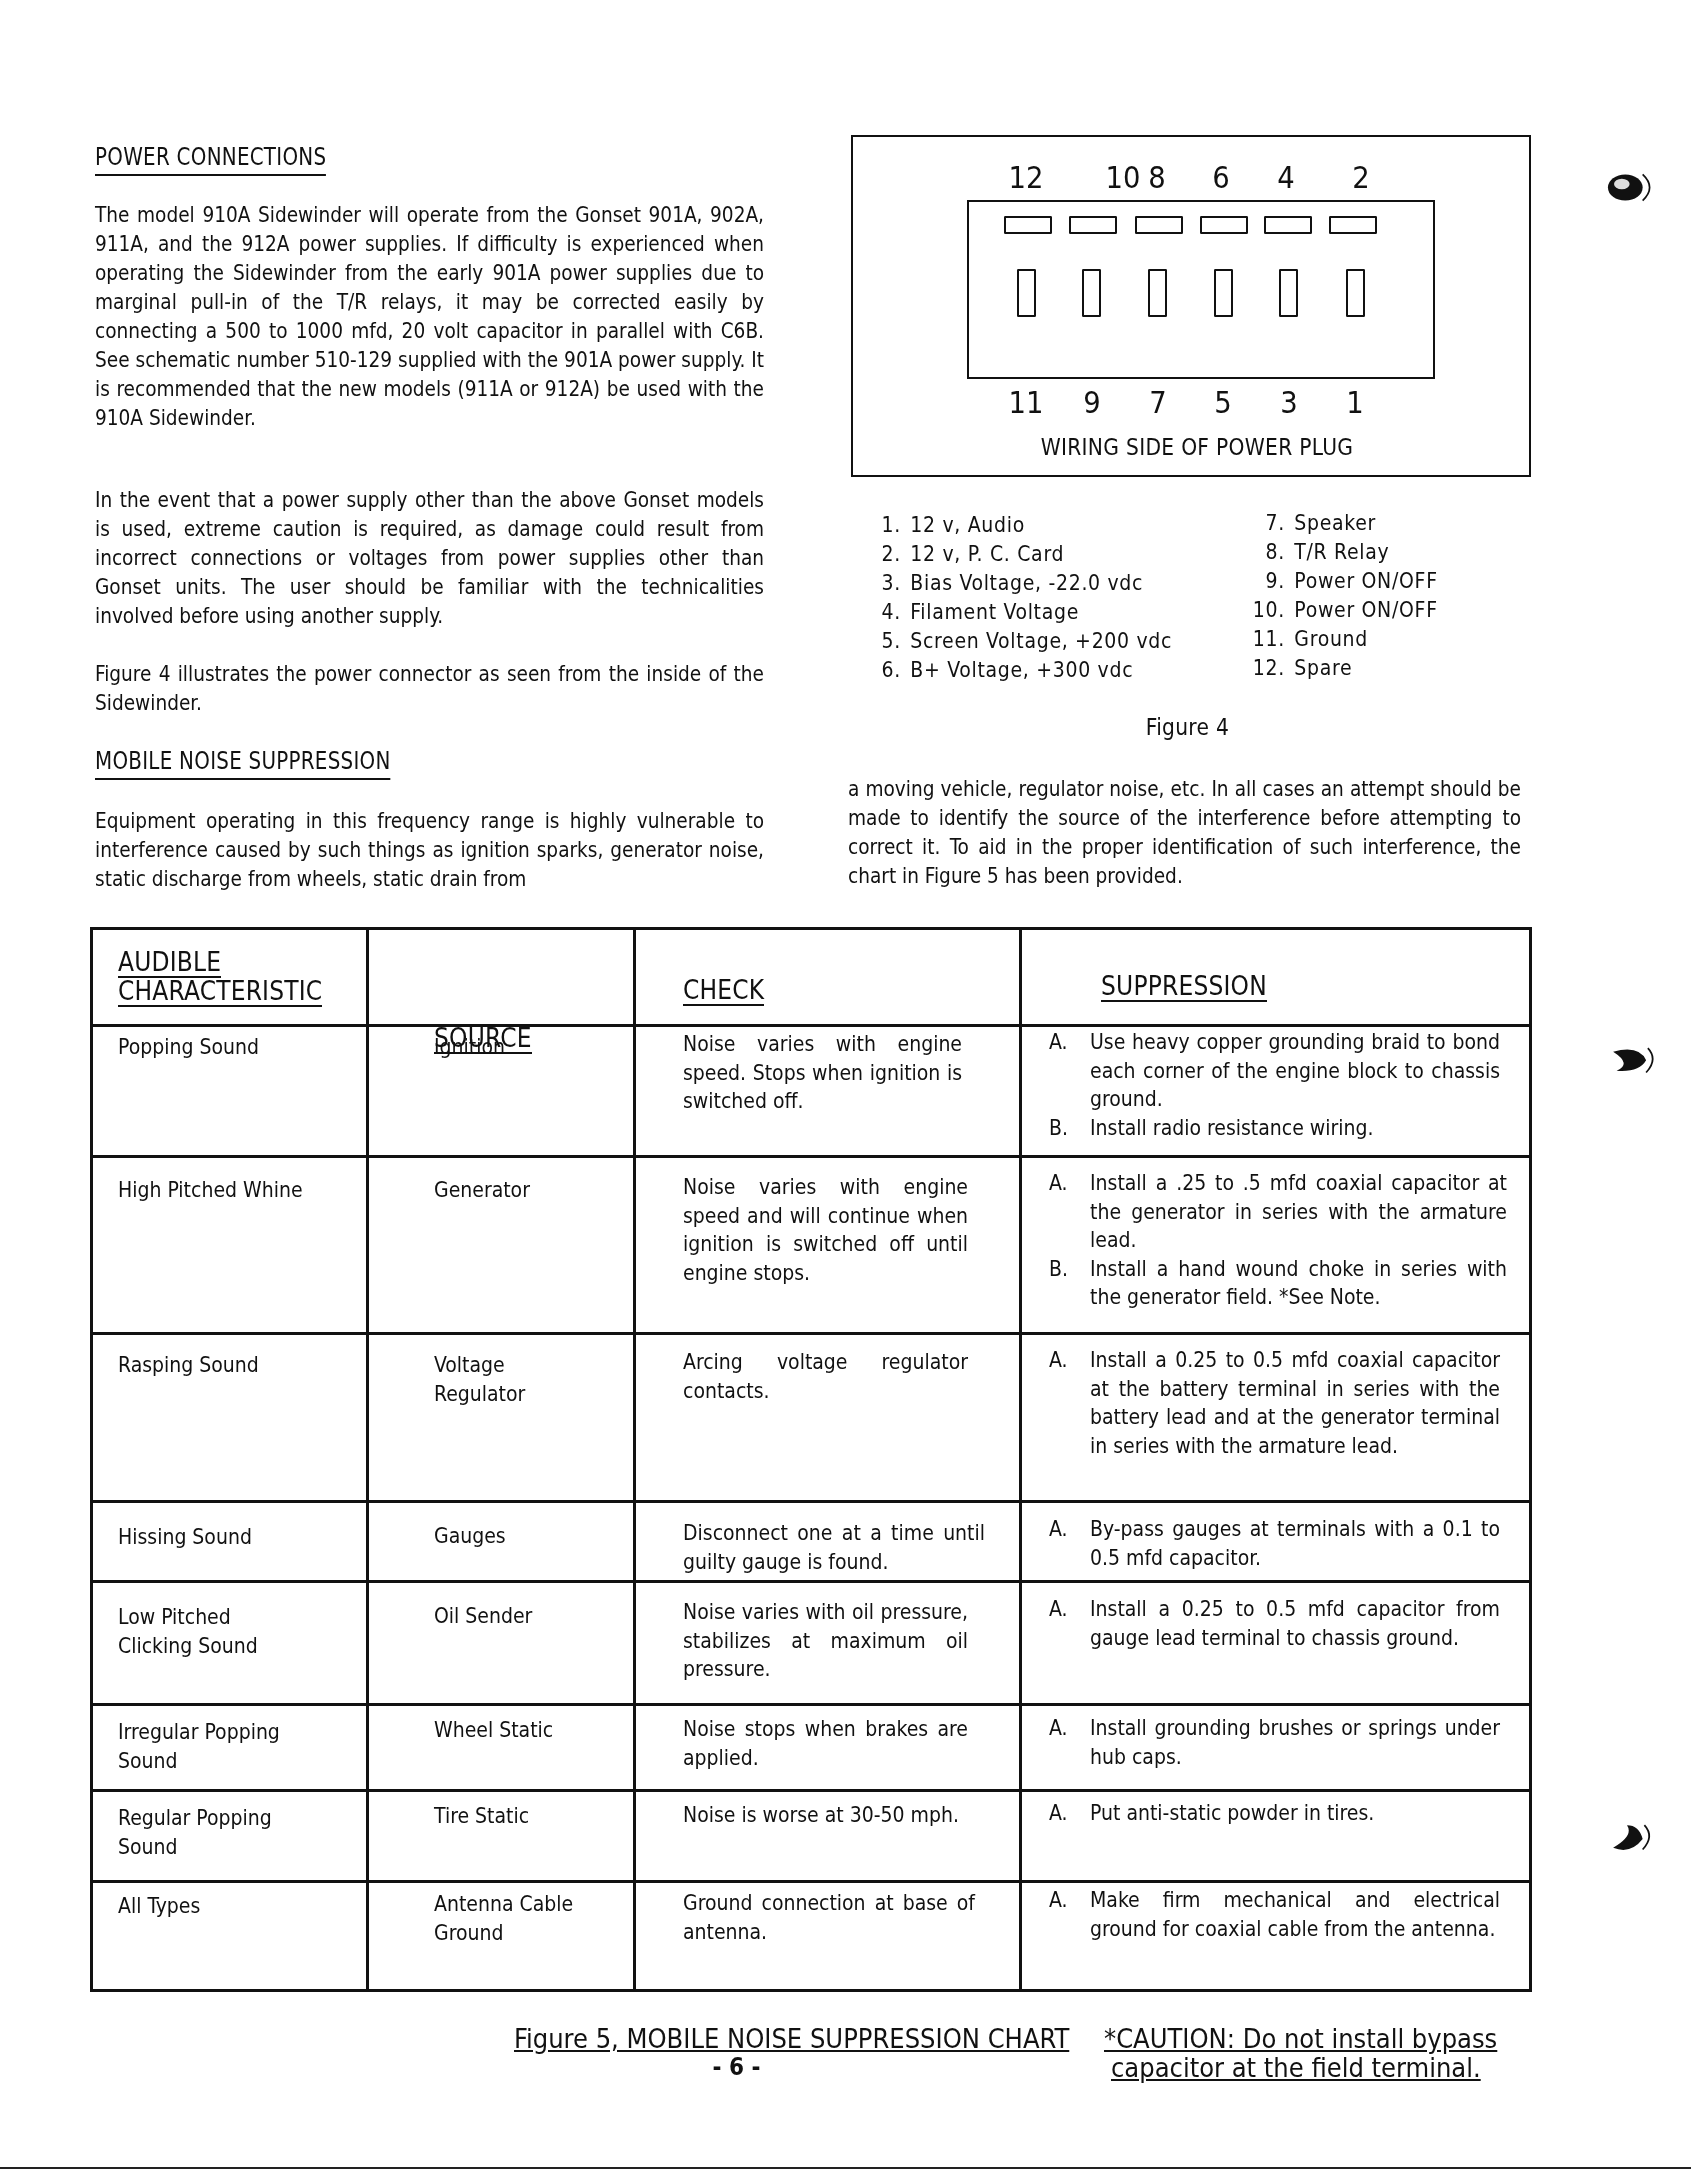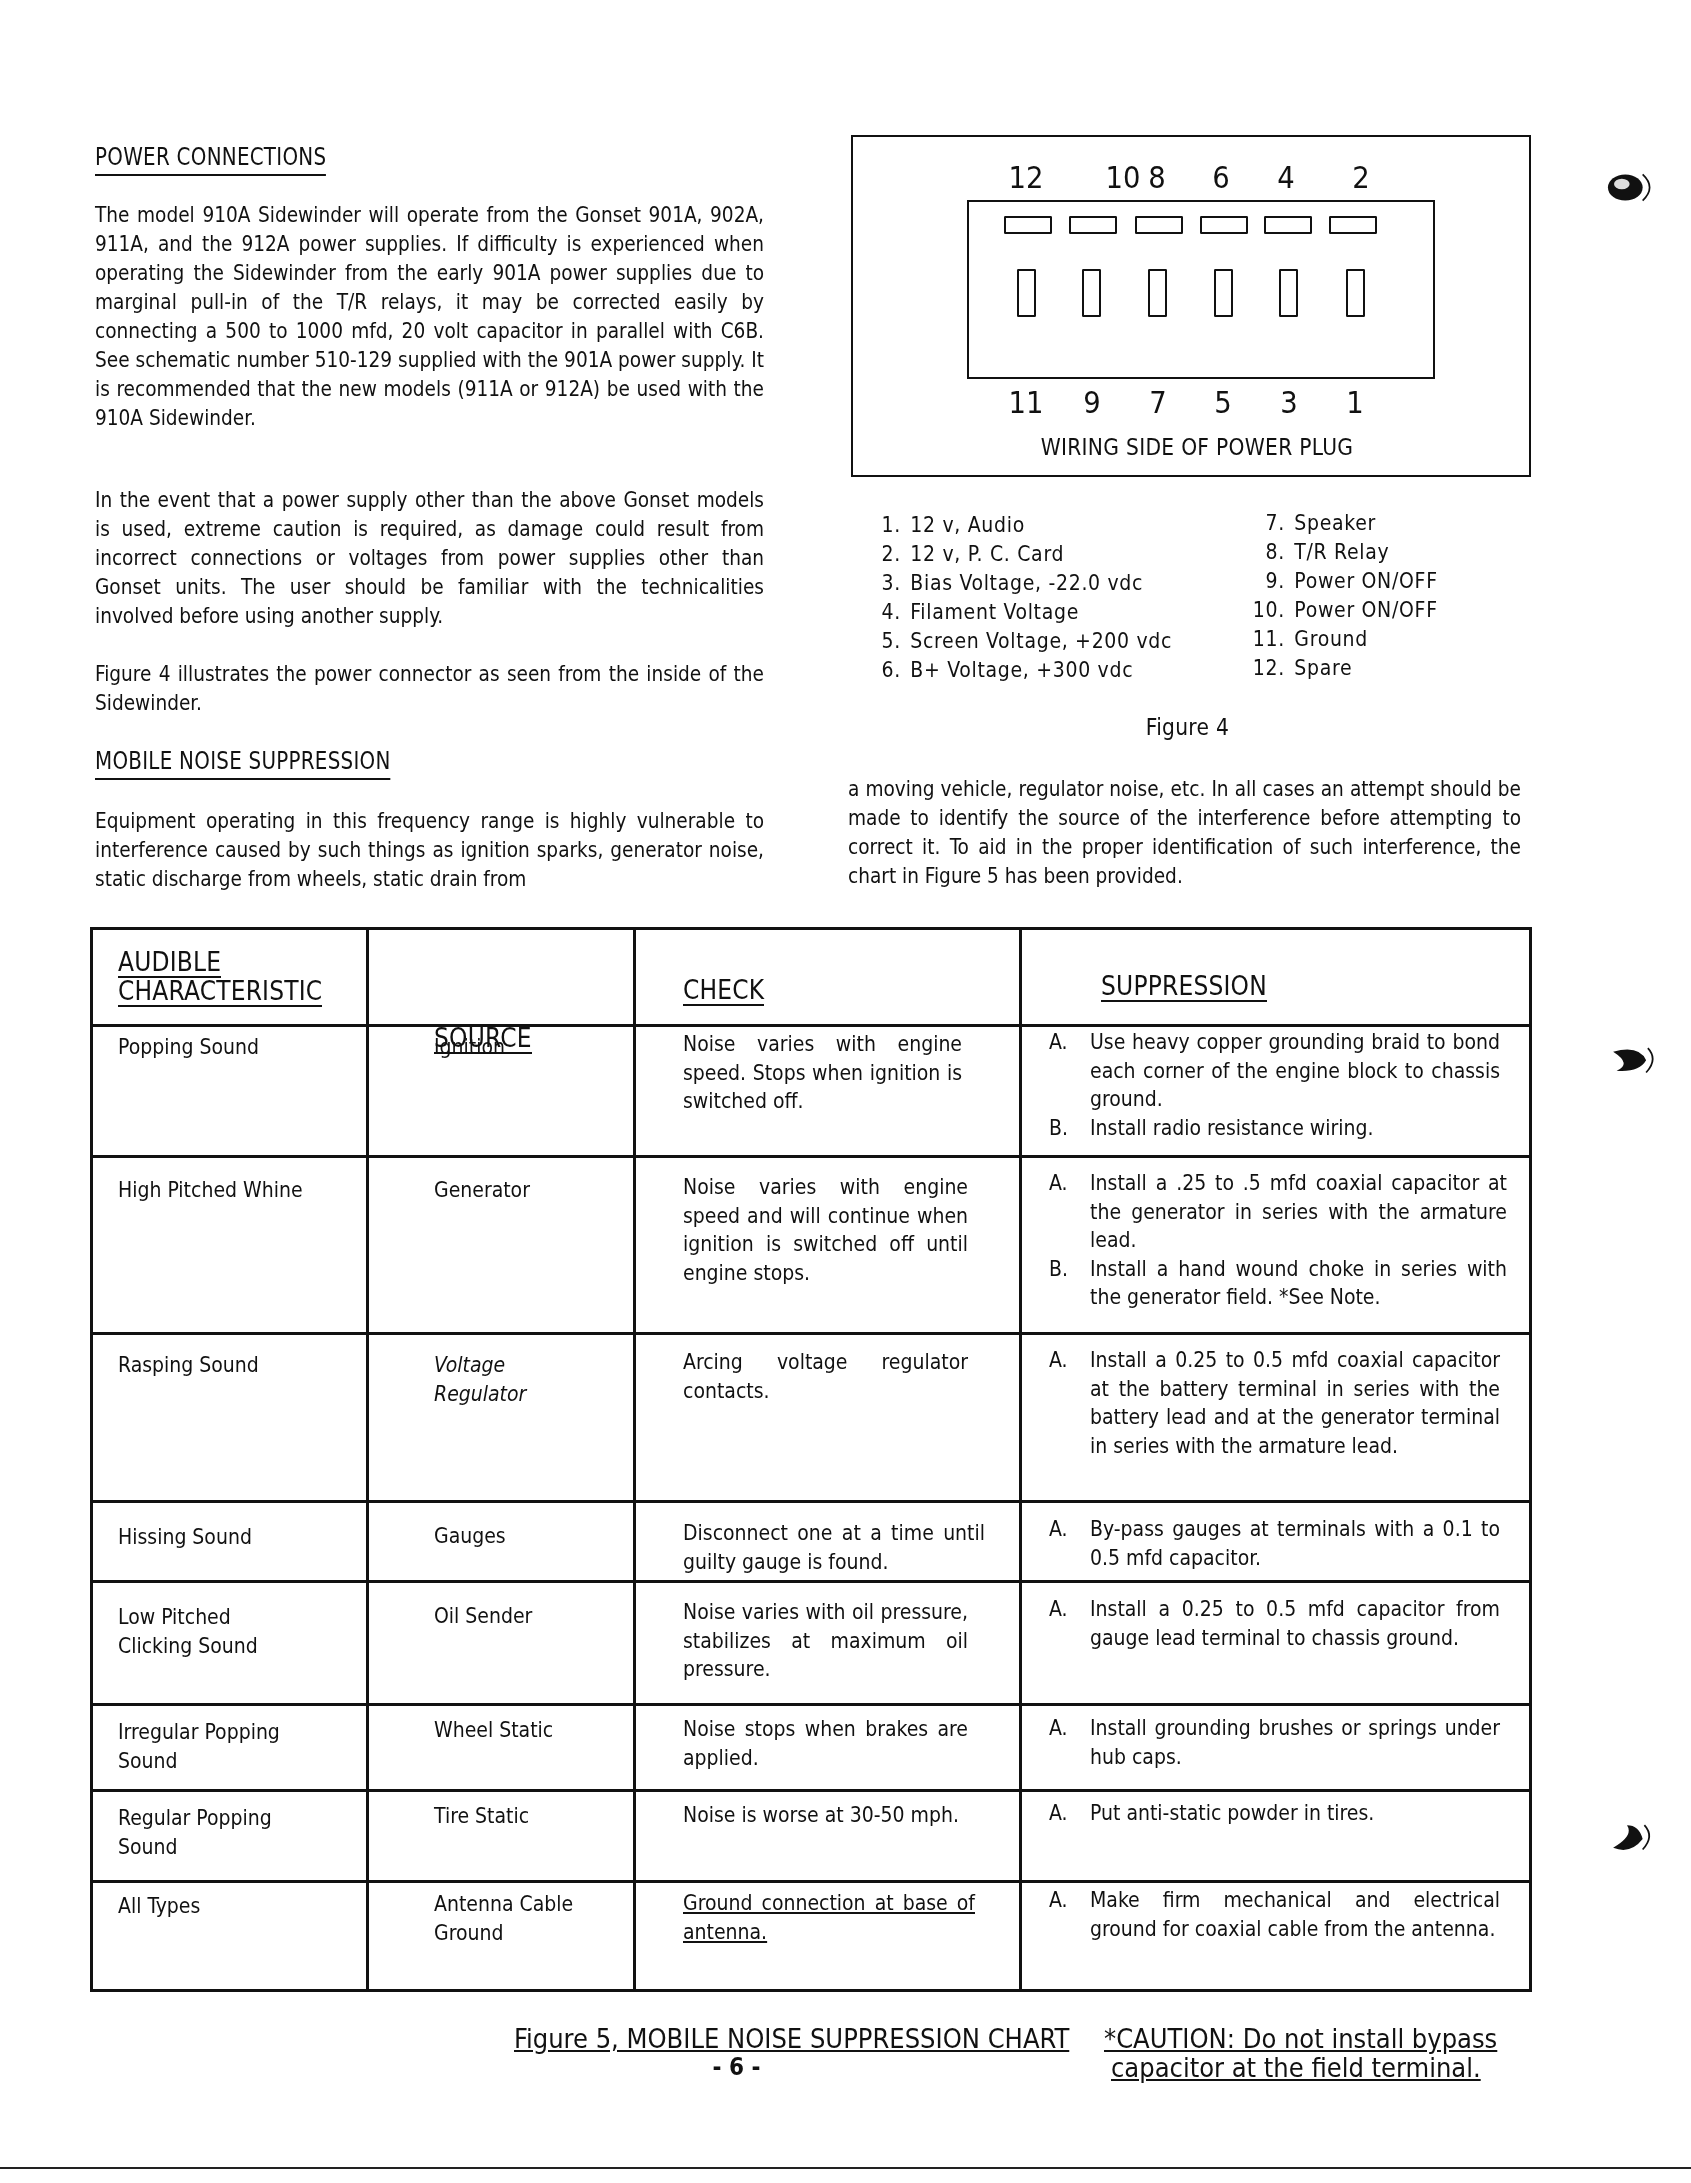--- a/index.html
+++ b/index.html
@@ -178,21 +178,21 @@
       </div>
     <div class="sup-item">
         <span class="sup-letter">B.</span>
         <span class="sup-text">Install a hand wound choke in series with the generator field. *See Note.</span>
       </div>
   </div>
 </div>
 
 <div>
   <div class="tcell" style="left:118px; top:1351px; width:239px;">Rasping Sound</div>
-  <div class="tcell" style="left:434px; top:1351px; width:133px;font-style:italic;">Voltage Regulator</div>
+  <div class="tcell" style="left:434px; top:1351px; width:133px;">Voltage Regulator</div>
   <div class="tcell check-text" style="left:683px; top:1348px; width:285px;">Arcing voltage regulator contacts.</div>
   <div class="tcell" style="left:1049px; top:1346px; width:451px;">
     <div class="sup-item">
         <span class="sup-letter">A.</span>
         <span class="sup-text">Install a 0.25 to 0.5 mfd coaxial capacitor at the battery terminal in series with the battery lead and at the generator terminal in series with the armature lead.</span>
       </div>
   </div>
 </div>
 
 <div>
@@ -239,21 +239,21 @@
     <div class="sup-item">
         <span class="sup-letter">A.</span>
         <span class="sup-text">Put anti-static powder in tires.</span>
       </div>
   </div>
 </div>
 
 <div>
   <div class="tcell" style="left:118px; top:1892px; width:239px;">All Types</div>
   <div class="tcell" style="left:434px; top:1890px; width:172px;">Antenna Cable Ground</div>
-  <div class="tcell check-text" style="left:683px; top:1889px; width:292px;text-decoration:underline;">Ground connection at base of antenna.</div>
+  <div class="tcell check-text" style="left:683px; top:1889px; width:292px;">Ground connection at base of antenna.</div>
   <div class="tcell" style="left:1049px; top:1886px; width:451px;">
     <div class="sup-item">
         <span class="sup-letter">A.</span>
         <span class="sup-text">Make firm mechanical and electrical ground for coaxial cable from the antenna.</span>
       </div>
   </div>
 </div>
 
 <div class="abs caption" style="left:514px; top:2024px;">Figure 5, MOBILE NOISE SUPPRESSION CHART</div>
 <div class="abs page-num" style="left:670px; top:2053px; width:133px;">- 6 -</div>

